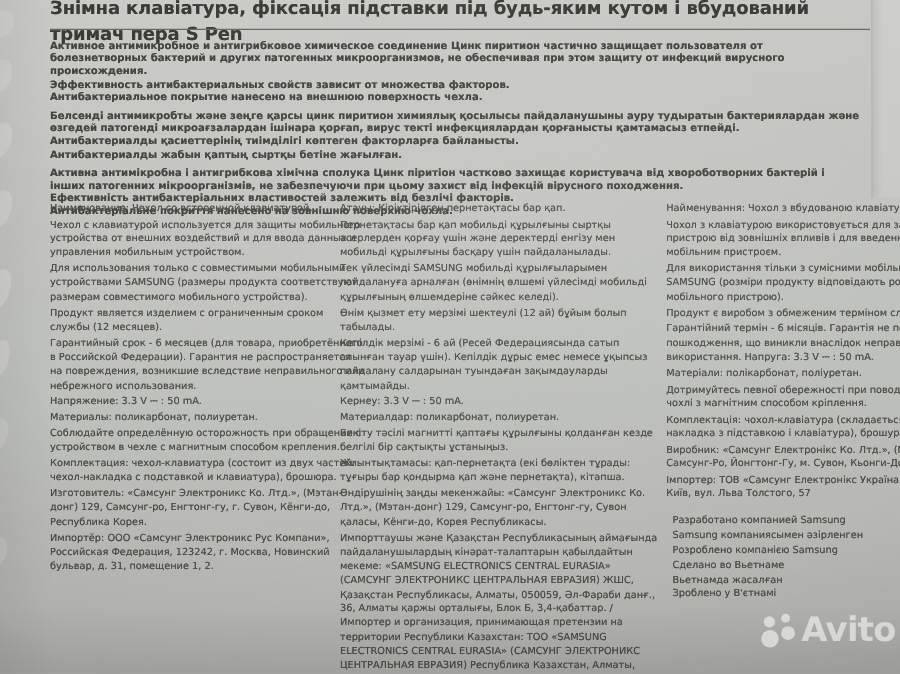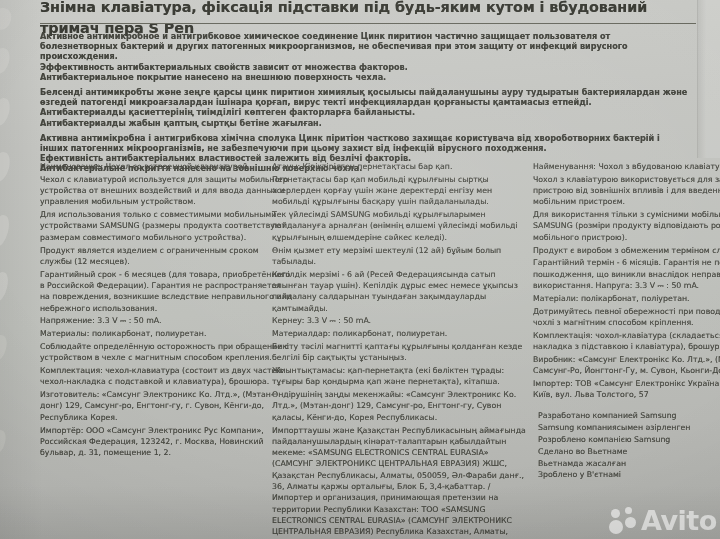--- a/index.html
+++ b/index.html
@@ -35,21 +35,21 @@
     border-left:1px solid rgba(90,90,85,.22);
   }
   .vignette{
     position:absolute;inset:0;pointer-events:none;
     background:
       radial-gradient(130% 115% at 58% 35%, rgba(255,255,255,.07) 0%, rgba(0,0,0,0) 45%, rgba(0,0,0,.11) 100%),
       linear-gradient(90deg, rgba(0,0,0,.05) 0%, rgba(0,0,0,0) 6%),
       linear-gradient(0deg, rgba(0,0,0,.07) 0%, rgba(0,0,0,0) 10%);
   }
   .watermark{
-    position:absolute;left:609px;top:506px;display:flex;align-items:center;gap:4px;
+    position:absolute;left:609px;top:490px;display:flex;align-items:center;gap:4px;
     opacity:.55;filter:blur(.2px);text-shadow:none;
   }
   .wm-logo{position:relative;width:28px;height:28px;}
   .wm-logo i{position:absolute;display:block;background:#ffffff;border-radius:50%;}
   .wm-c1{width:9px;height:9px;left:2px;top:3px;}
   .wm-c2{width:7px;height:7px;left:16px;top:1px;}
   .wm-c3{width:14px;height:14px;left:0;top:14px;}
   .wm-c4{width:11px;height:11px;left:16px;top:11px;}
   .wm-text{font-size:27px;font-weight:700;color:#ffffff;letter-spacing:-.5px;line-height:1;}
 </style>

